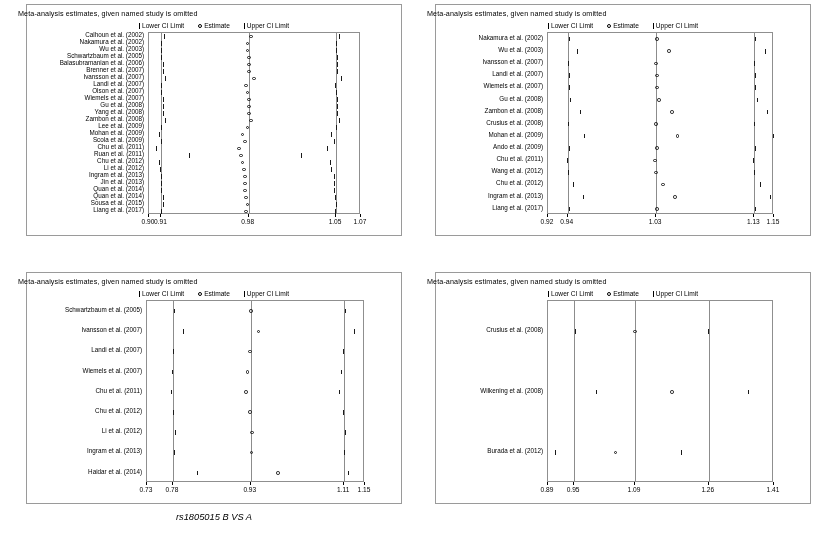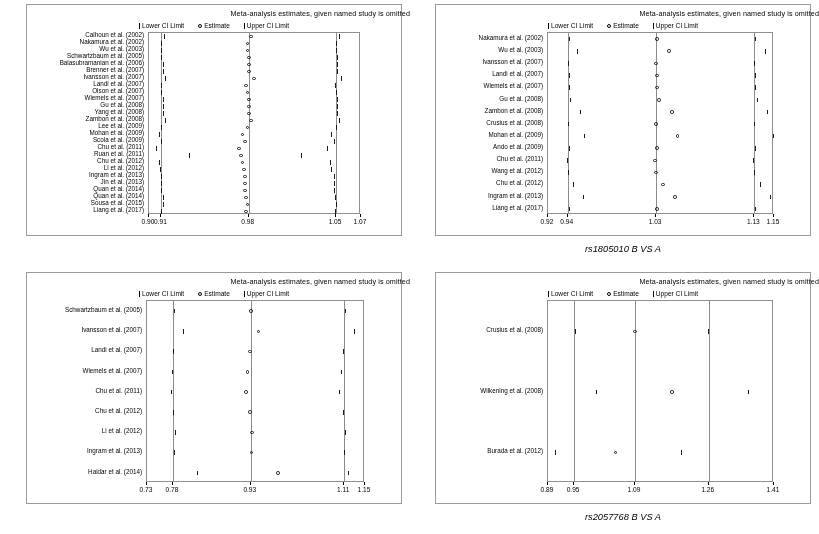--- a/index.html
+++ b/index.html
@@ -25,21 +25,21 @@
   }
   .panel-box {
     position: absolute;
     border: 1px solid #9a9a9a;
     background: #fff;
     box-sizing: border-box;
   }
   .panel-title {
     position: absolute;
     width: 100%;
-    text-align: right;
+    text-align: left;
     font-size: 7.2px;
     color: #000;
     letter-spacing: 0.1px;
   }
   .legend {
     position: absolute;
     width: 100%;
     display: flex;
     justify-content: center;
     align-items: center;
@@ -367,21 +367,20 @@
         <div class="axis-tick" style="left: 139.652px; top: 210px;"></div>
         <div class="axis-label" style="left: 127.652px; top: 214px; width: 24px;">0.94</div>
         <div class="axis-tick" style="left: 228.087px; top: 210px;"></div>
         <div class="axis-label" style="left: 216.087px; top: 214px; width: 24px;">1.03</div>
         <div class="axis-tick" style="left: 326.348px; top: 210px;"></div>
         <div class="axis-label" style="left: 314.348px; top: 214px; width: 24px;">1.13</div>
         <div class="axis-tick" style="left: 346px; top: 210px;"></div>
         <div class="axis-label" style="left: 334px; top: 214px; width: 24px;">1.15</div>
       </div>
 
-    <div class="caption" style="top:240px;">rs1805010 B VS A</div>
   </div>
 
   <div class="panel" style="left:18px; top:272px; width:392px; height:258px;">
     <div class="panel-box" style="left:8px; top:0px; width:376px; height:232px;"></div>
 
     <div class="panel-title" style="top:5px;">Meta-analysis estimates, given named study is omitted</div>
 
     <div class="legend" style="top:18px;">
       <span class="legend-item">
         <span class="legend-tick"></span>
@@ -446,20 +445,21 @@
         <div class="axis-tick" style="left: 153.952px; top: 210px;"></div>
         <div class="axis-label" style="left: 141.952px; top: 214px; width: 24px;">0.78</div>
         <div class="axis-tick" style="left: 231.81px; top: 210px;"></div>
         <div class="axis-label" style="left: 219.81px; top: 214px; width: 24px;">0.93</div>
         <div class="axis-tick" style="left: 325.238px; top: 210px;"></div>
         <div class="axis-label" style="left: 313.238px; top: 214px; width: 24px;">1.11</div>
         <div class="axis-tick" style="left: 346px; top: 210px;"></div>
         <div class="axis-label" style="left: 334px; top: 214px; width: 24px;">1.15</div>
       </div>
 
+    <div class="caption" style="top:240px;">rs1805015 B VS A</div>
   </div>
 
   <div class="panel" style="left:427px; top:272px; width:392px; height:258px;">
     <div class="panel-box" style="left:8px; top:0px; width:376px; height:232px;"></div>
 
     <div class="panel-title" style="top:5px;">Meta-analysis estimates, given named study is omitted</div>
 
     <div class="legend" style="top:18px;">
       <span class="legend-item">
         <span class="legend-tick"></span>
@@ -500,16 +500,15 @@
         <div class="axis-tick" style="left: 146.077px; top: 210px;"></div>
         <div class="axis-label" style="left: 134.077px; top: 214px; width: 24px;">0.95</div>
         <div class="axis-tick" style="left: 206.923px; top: 210px;"></div>
         <div class="axis-label" style="left: 194.923px; top: 214px; width: 24px;">1.09</div>
         <div class="axis-tick" style="left: 280.808px; top: 210px;"></div>
         <div class="axis-label" style="left: 268.808px; top: 214px; width: 24px;">1.26</div>
         <div class="axis-tick" style="left: 346px; top: 210px;"></div>
         <div class="axis-label" style="left: 334px; top: 214px; width: 24px;">1.41</div>
       </div>
 
-    <div class="caption" style="top:240px;">rs2057768 B VS A</div>
   </div>
 
 </div>
 
 </body></html>

